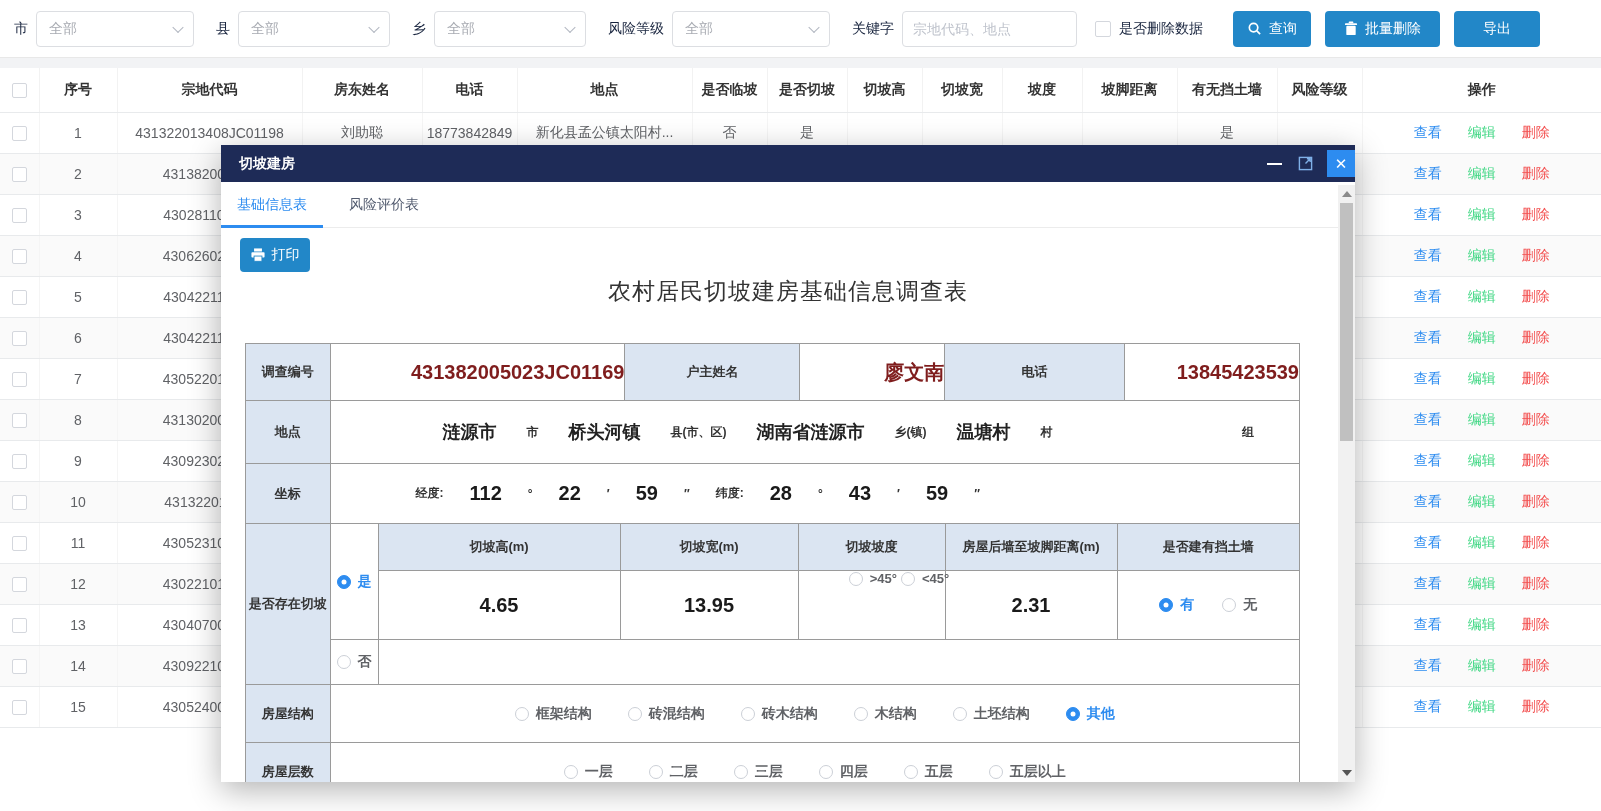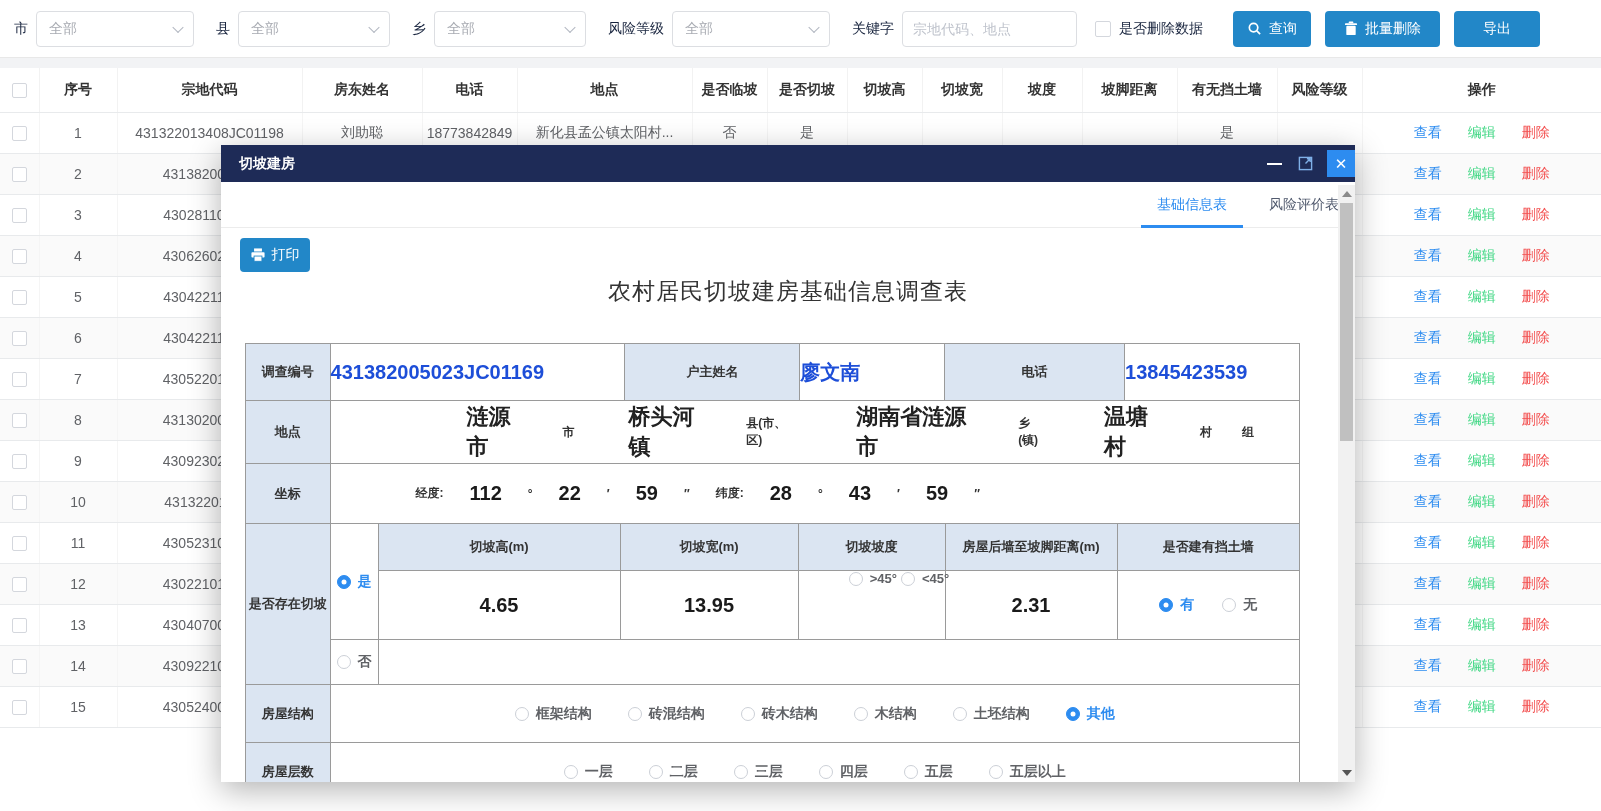--- a/index.html
+++ b/index.html
@@ -53,44 +53,44 @@
   
   .modal { position:absolute; left:221px; top:145px; width:1134px; height:637px; background:#fff;
            box-shadow:0 8px 30px rgba(0,0,0,.30); display:flex; flex-direction:column; z-index:10; }
   .m-head { height:37px; background:#1e2b57; display:flex; align-items:center; padding:0 0 0 18px; flex:0 0 auto; }
   .m-title { color:#fff; font-size:14px; font-weight:bold; }
   .m-controls { margin-left:auto; display:flex; align-items:center; height:100%; }
   .ctl-min { width:15px; height:2px; background:#fff; margin-right:16px; cursor:pointer; }
   .ctl-max { margin-right:14px; cursor:pointer; display:flex; }
   .ctl-close { width:28px; height:27px; background:#2d8cf0; color:#fff; font-size:15px; font-weight:bold;
                display:flex; align-items:center; justify-content:center; cursor:pointer; }
-  .m-tabs { height:46px; display:flex; align-items:flex-end; padding-left:50px; gap:10px;
-            border-bottom:1px solid #ececec; flex:0 0 auto;justify-content:flex-end; }
+  .m-tabs { height:46px; display:flex; align-items:flex-end; gap:10px;
+            border-bottom:1px solid #ececec; flex:0 0 auto; }
   .m-tab { padding:0 16px 13px; font-size:14px; color:#515a6e; position:relative; cursor:pointer; }
   .m-tab.active { color:#2d8cf0; }
   .m-tab.active::after { content:''; position:absolute; left:0; right:0; bottom:-1px; height:3px; background:#2d8cf0; }
   .m-body { flex:1 1 auto; position:relative; overflow:hidden; }
   .print-btn { position:absolute; left:19px; top:10px; width:70px; height:34px; margin:0; }
   .form-title { position:absolute; top:48px; left:0; width:100%; text-align:center;
                 font-size:23px; color:#333; letter-spacing:1px; }
 
   
   table.form { position:absolute; left:24px; top:115px; width:1055px; border-collapse:collapse;font-weight:bold; }
   table.form td { border:1px solid #9a9a9a; }
   .lbl { background:#dbe5f2; font-size:13px; color:#333; text-align:center; }
-  .big { font-size:20px; color:#1d4ed8; text-align:left; }
+  .big { font-size:20px; color:#7f1d1d; text-align:right; }
   .r1 td { height:57px; }
   .r2 td { height:63px; }
   .r3 td { height:60px; }
   .r5 td { height:58px; }
   .r6 td { height:58px; }
   .p0 { padding:0 !important; }
 
   .loc { display:flex; align-items:center; padding:0 45px 0 112px; gap:30px; }
-  .loc .val { font-size:22px; color:#222;margin-left:24px; }
+  .loc .val { font-size:18px; color:#222; }
   .loc .unit { font-size:12px; color:#333; }
   .loc .unit.push { margin-left:auto; }
 
   .coord { display:flex; align-items:center; padding-left:85px; gap:26px; }
   .coord .c-lbl { font-size:12px; color:#333; }
   .coord .c-num { font-size:20px; color:#1a1a1a; }
   .coord .c-sym { font-size:12px; color:#333; }
 
   .cut-wrap { display:grid; grid-template-columns:48px 1fr; grid-template-rows:115px 45px; }
   .cut-yescol { grid-column:1; grid-row:1; border-right:1px solid #9a9a9a;

